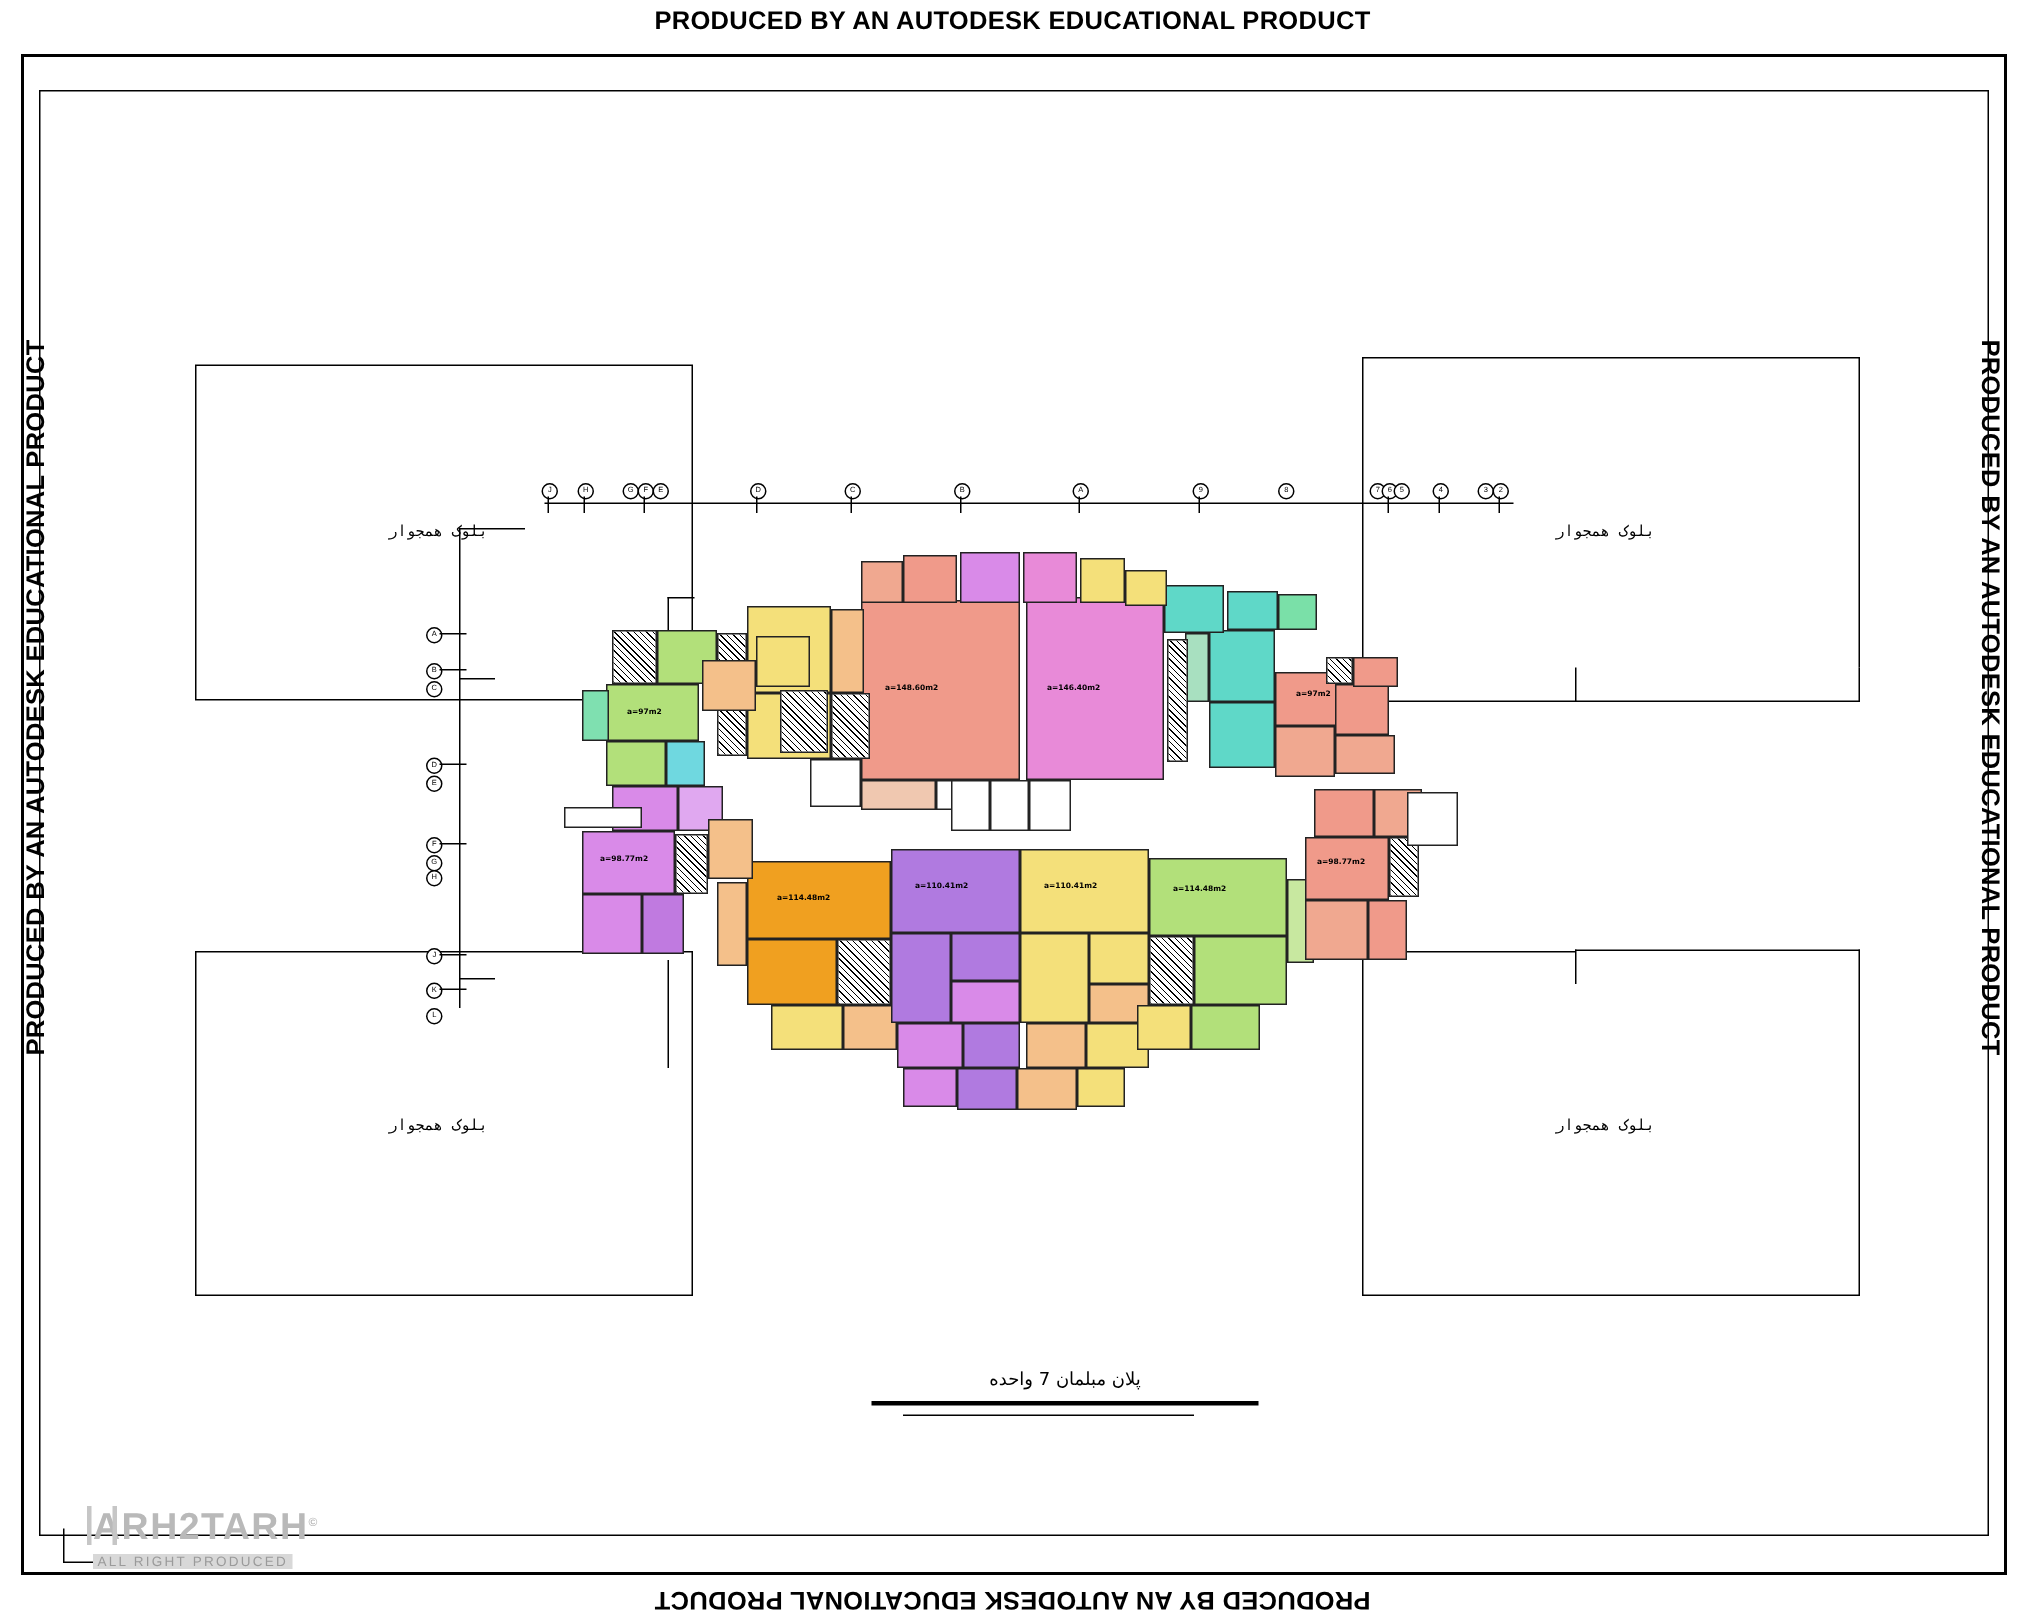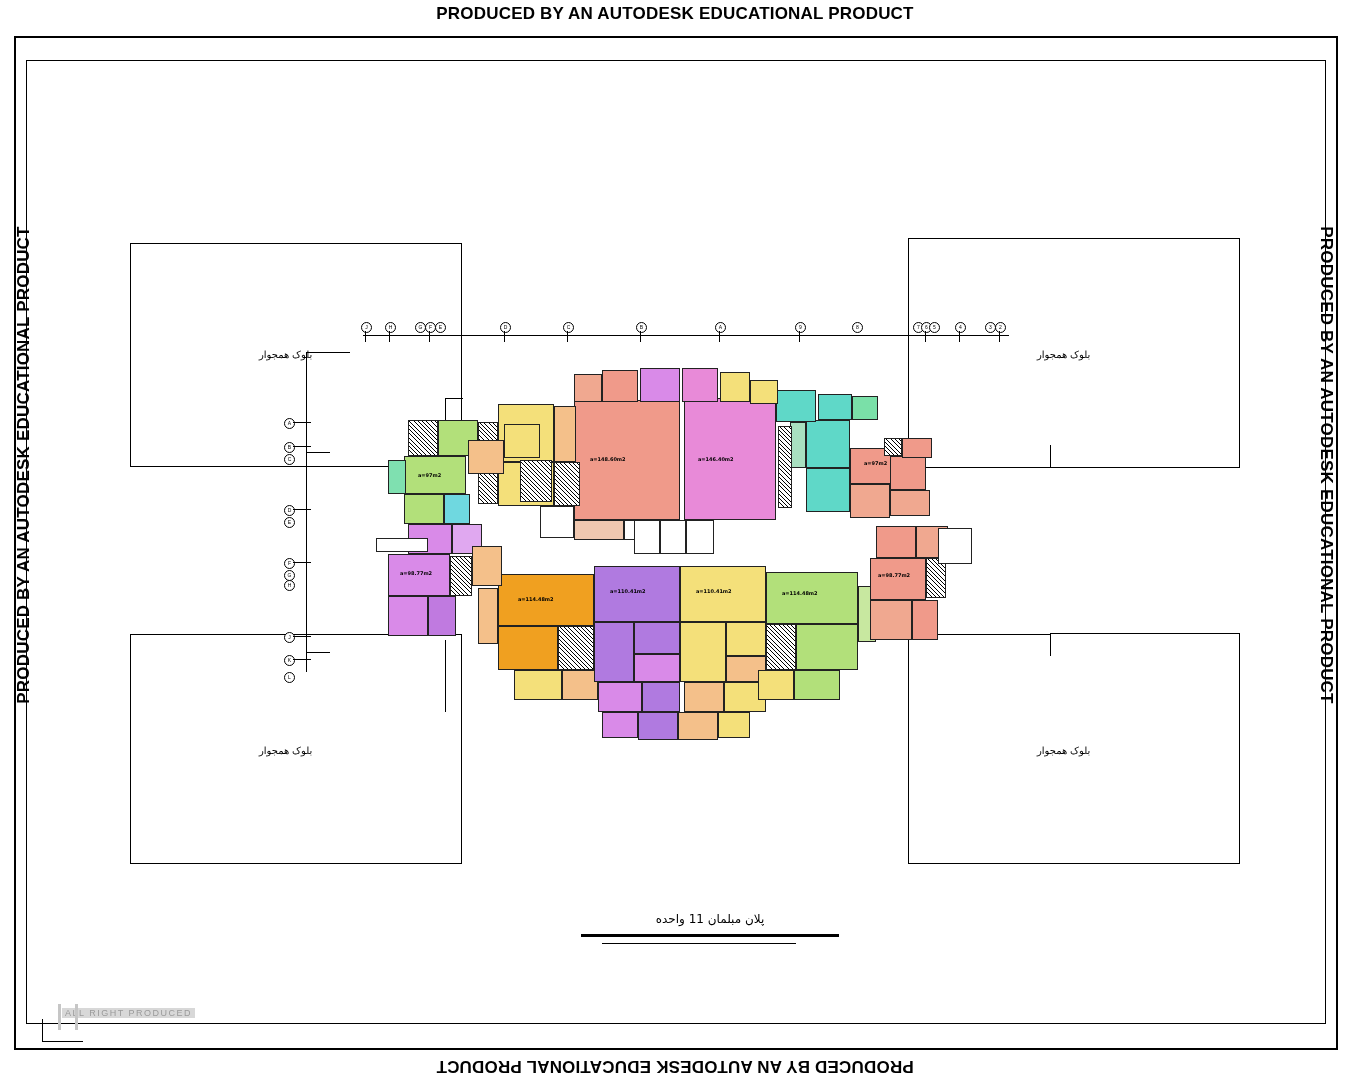--- a/index.html
+++ b/index.html
@@ -41,21 +41,21 @@
     border:1.5px solid #000;
   }
 
   
   .neighbor{
     position:absolute; border:1.3px solid #000; background:#fff;
     display:flex; align-items:center; justify-content:center;
   }
   .neighbor span{
     font-size:10px; color:#000; direction:rtl;
-    font-family:Liberation Sans, sans-serif;
+    font-family:Liberation Mono, monospace;
   }
   #nb-tl{ left:130px; top:243px; width:330px; height:222px; }
   #nb-tr{ left:908px; top:238px; width:330px; height:228px; }
   #nb-bl{ left:130px; top:634px; width:330px; height:228px; }
   #nb-br{ left:908px; top:634px; width:330px; height:228px; }
   #nb-tl span{ position:absolute; left:128px; top:105px;}
   #nb-tr span{ position:absolute; left:128px; top:110px;}
   #nb-bl span{ position:absolute; left:128px; top:110px;}
   #nb-br span{ position:absolute; left:128px; top:110px;}
 
@@ -314,22 +314,25 @@
   <div class="rm" style="left:224px;top:352px;width:36px;height:26px;background:#d98ae8;"></div>
   <div class="rm" style="left:260px;top:352px;width:40px;height:28px;background:#b07ae0;"></div>
   <div class="rm" style="left:300px;top:352px;width:40px;height:28px;background:#f4c08a;"></div>
   <div class="rm" style="left:340px;top:352px;width:32px;height:26px;background:#f4e07a;"></div>
 
   <div class="rm" style="left:-2px;top:178px;width:52px;height:14px;background:#fff;"></div>
   <div class="rm" style="left:560px;top:168px;width:34px;height:36px;background:#fff;"></div>
 </div>
 
 <div id="title-block">
-  <div class="ttl">پلان مبلمان 11 واحده</div>
+  <div class="ttl">پلان مبلمان 7 واحده</div>
   <div class="rule1"></div>
   <div class="rule2"></div>
 </div>
 
 <div class="corner-mark"></div>
 <div id="watermark">
   <div class="wm-bars"></div>
+  <div class="wm-main">
+    <span>ARH2TARH</span><span class="wm-c">©</span>
+  </div>
   <div class="wm-sub">ALL RIGHT PRODUCED</div>
 </div>
 
 </body></html>

